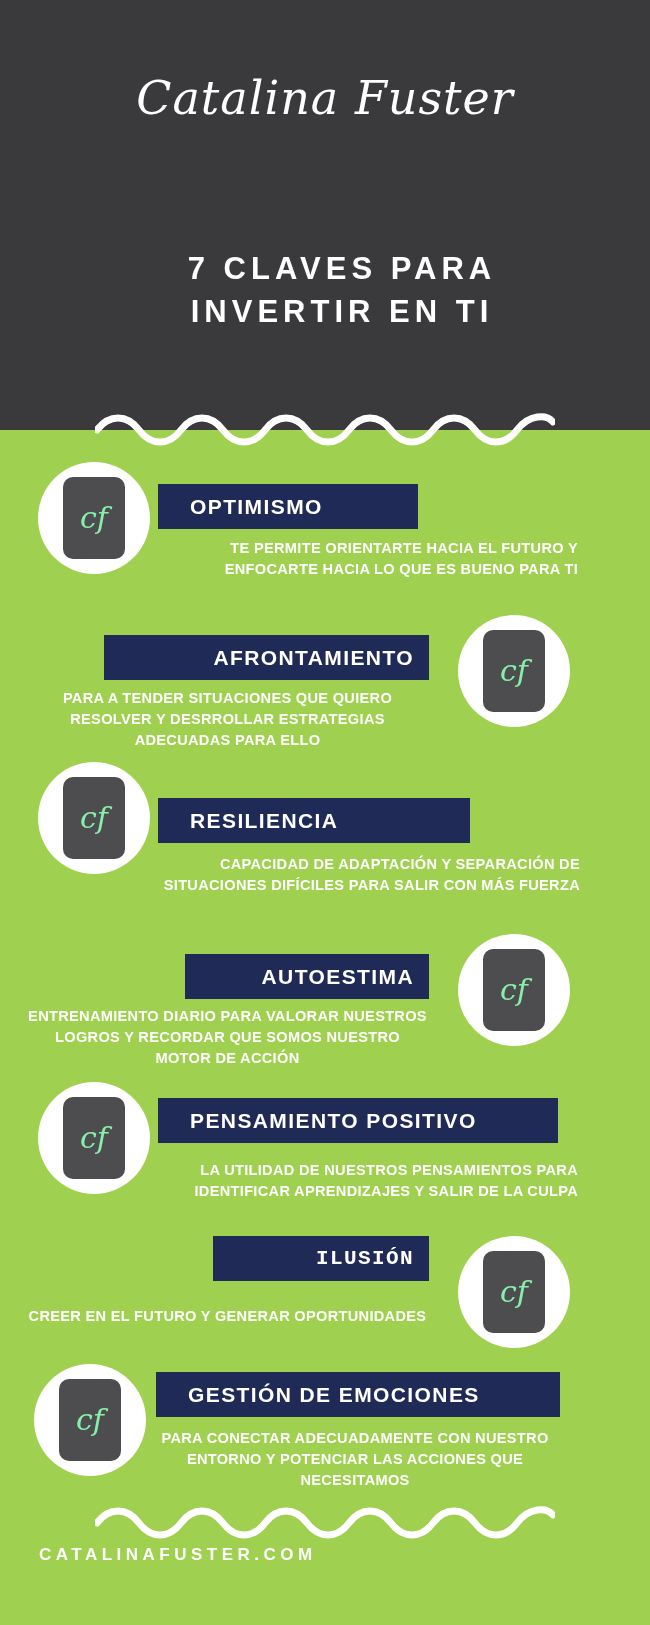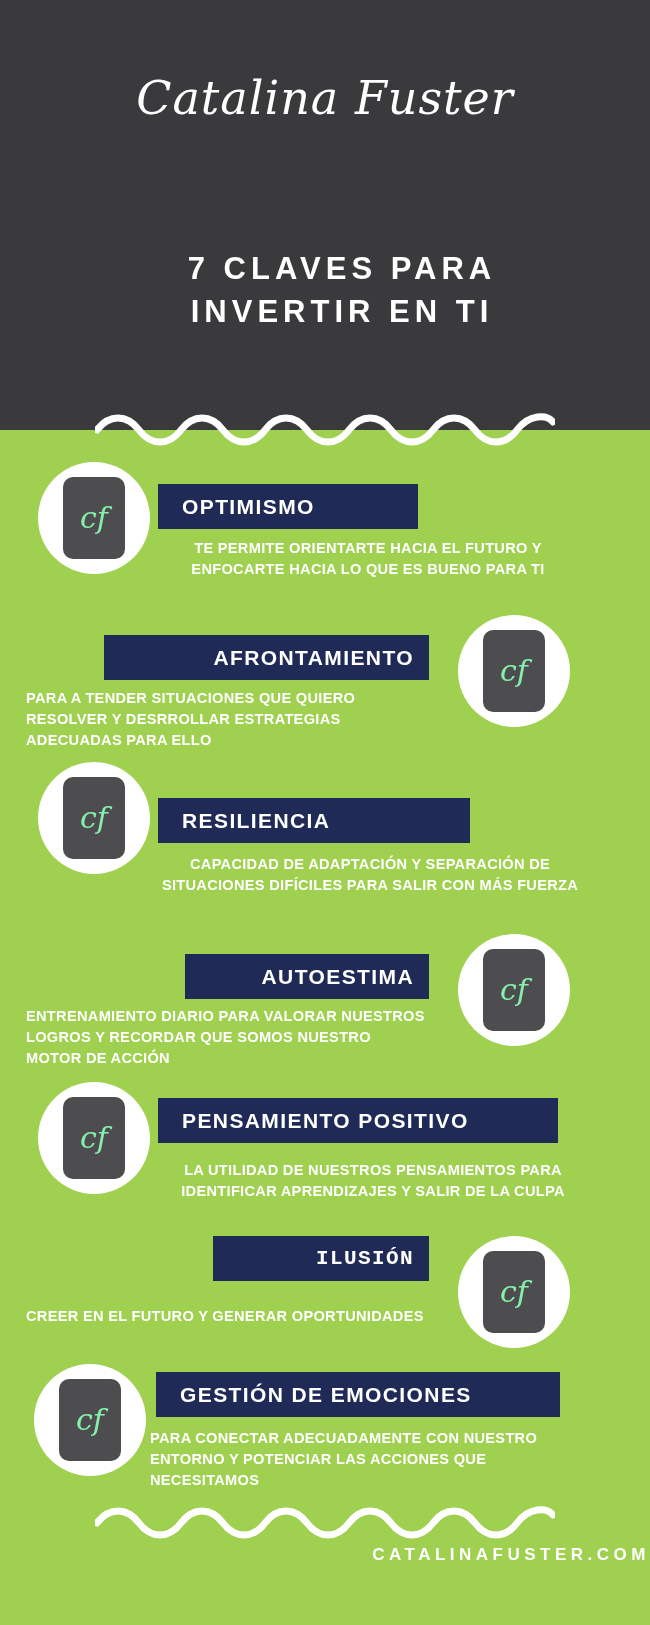--- a/index.html
+++ b/index.html
@@ -85,41 +85,42 @@
     position:absolute;
     height:45px;
     background:#1f2a56;
     display:flex; align-items:center;
     color:#ffffff;
     font-size:21px;
     font-weight:bold;
     letter-spacing:1.4px;
     white-space:nowrap;
   }
-  .bar.left-pad { padding-left:24px; }
+  .bar.left-pad { padding-left:32px; }
   .bar.right-pad { padding-right:15px; justify-content:flex-end; }
   .desc {
     position:absolute;
     color:#ffffff;
     font-size:14.6px;
     font-weight:bold;
     line-height:1.45;
     letter-spacing:0.3px;
   }
-  .desc.left { text-align:center; }
-  .desc.right { text-align:left; }
+  .desc.left { text-align:right; }
+  .desc.right { text-align:center; }
 
   
   .footer-url {
     position:absolute; left:0; top:1545px; width:650px;
-    text-align:right;
+    text-align:left;
     color:#ffffff;
     font-size:17px;
     font-weight:bold;
     letter-spacing:4.5px;
+    padding-left:39px;
   }
 </style>
 </head>
 <body>
 
 <div class="page">
 
   <div class="header">
     <div class="logo-wrap">
       <div class="logo-script">Catalina Fuster</div>

